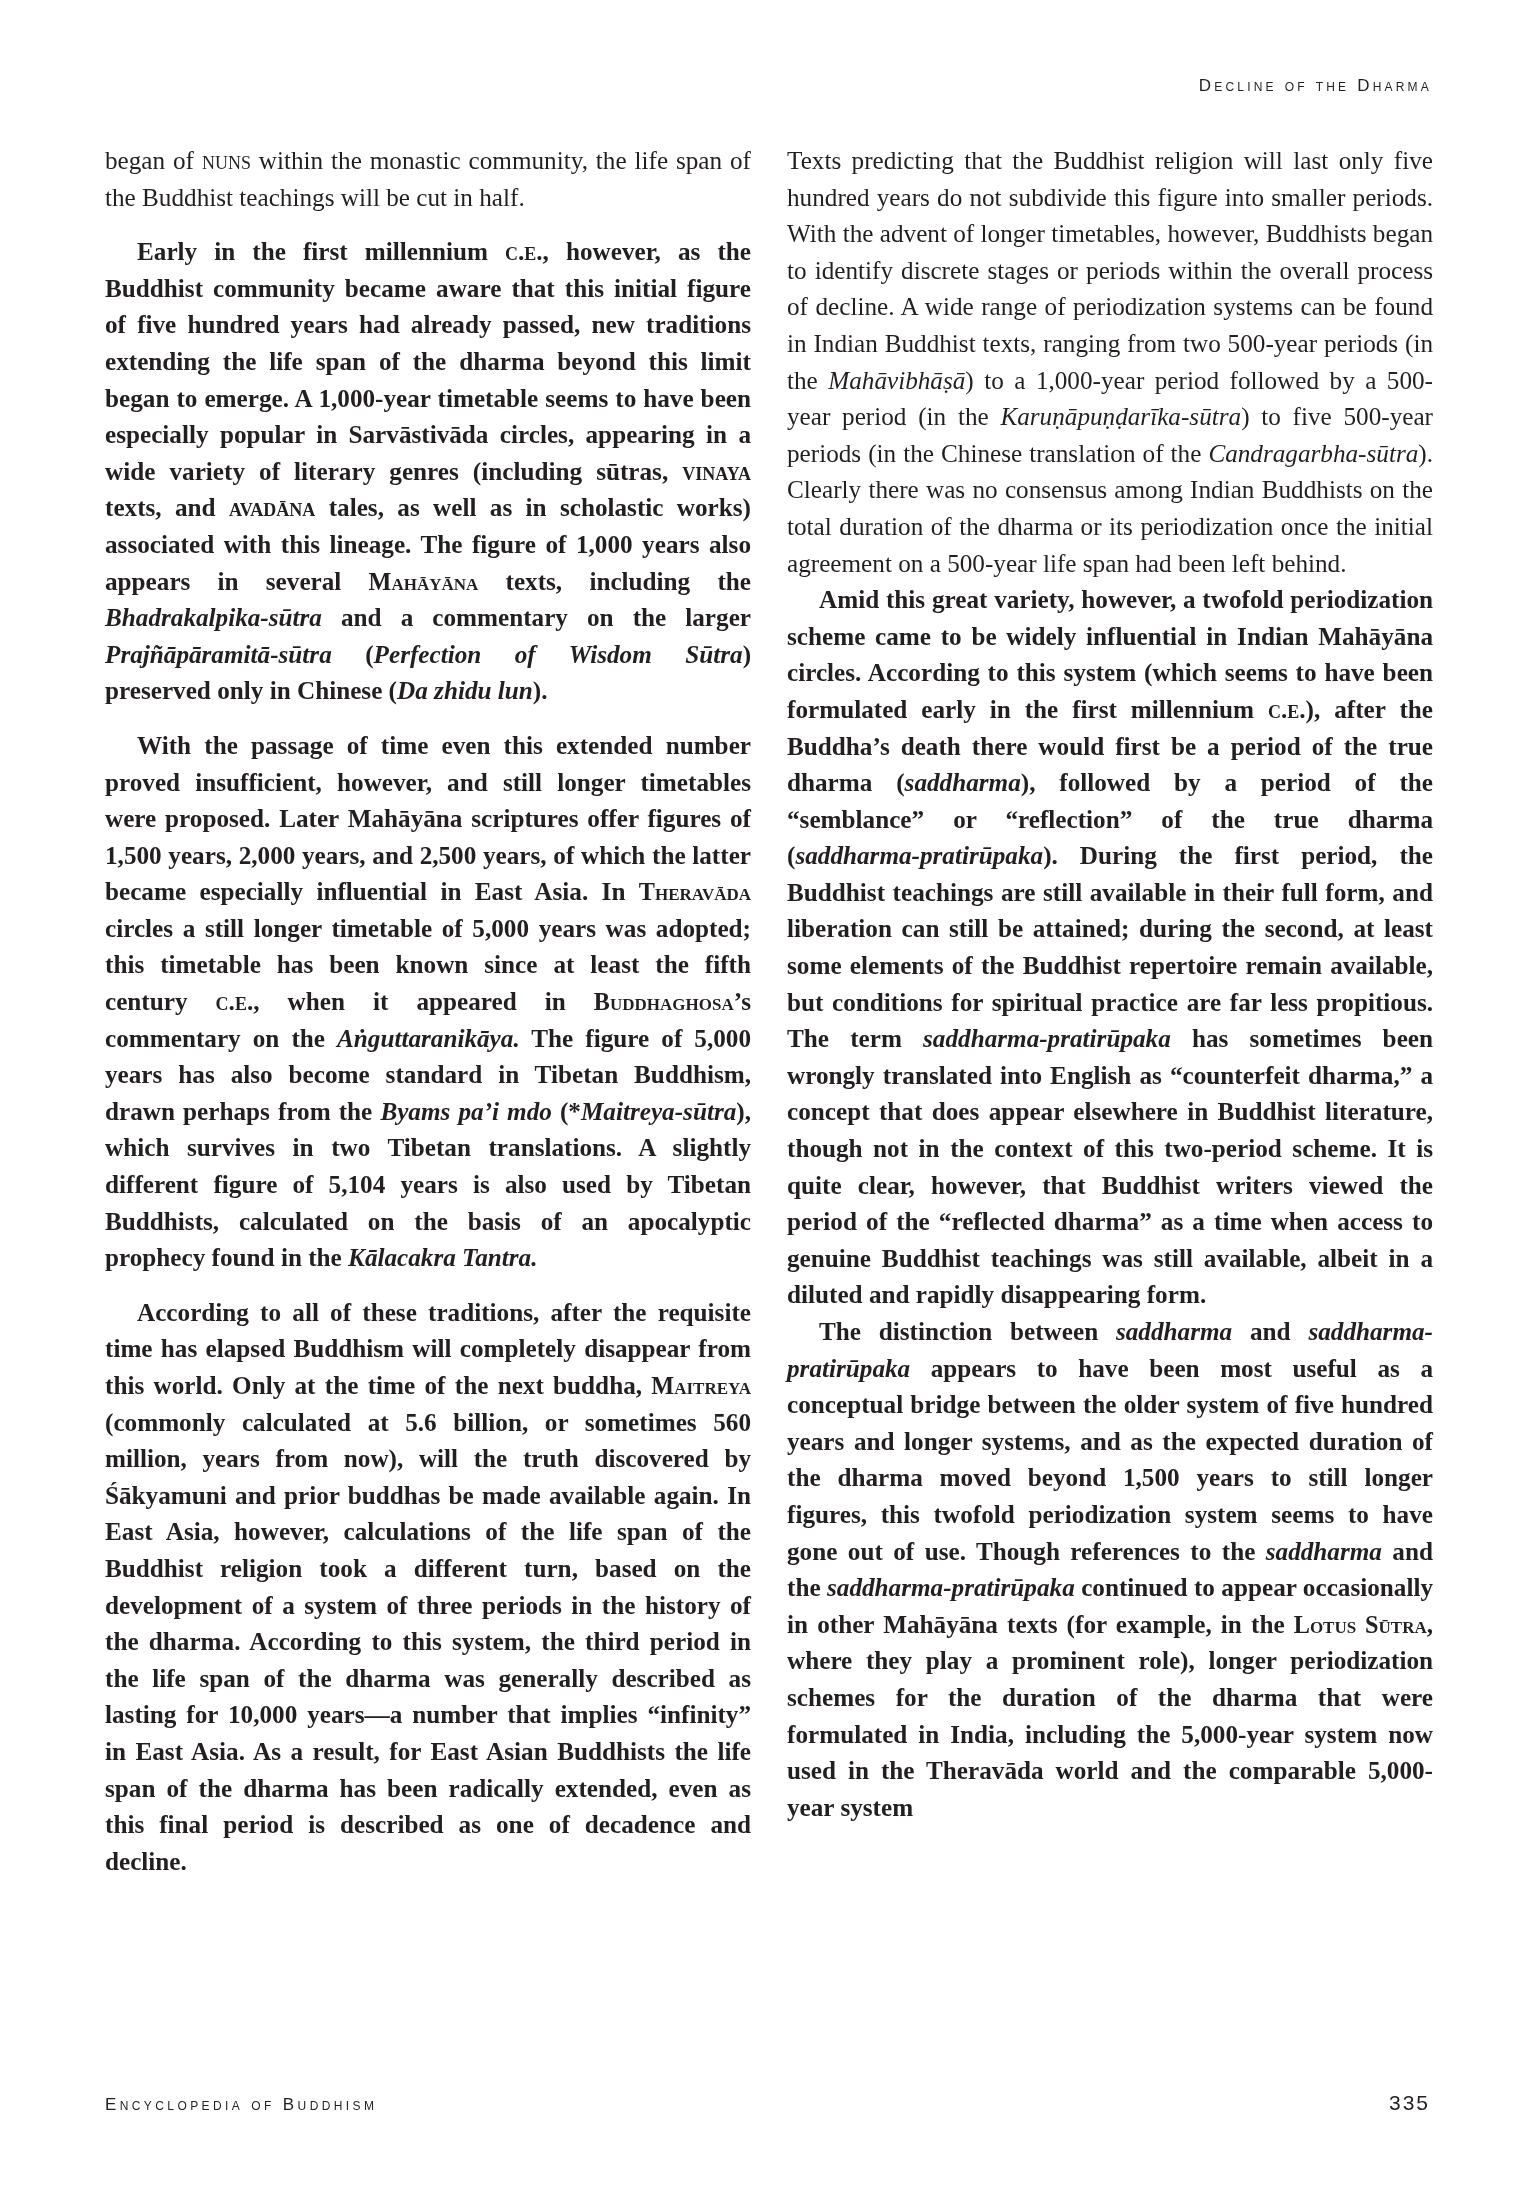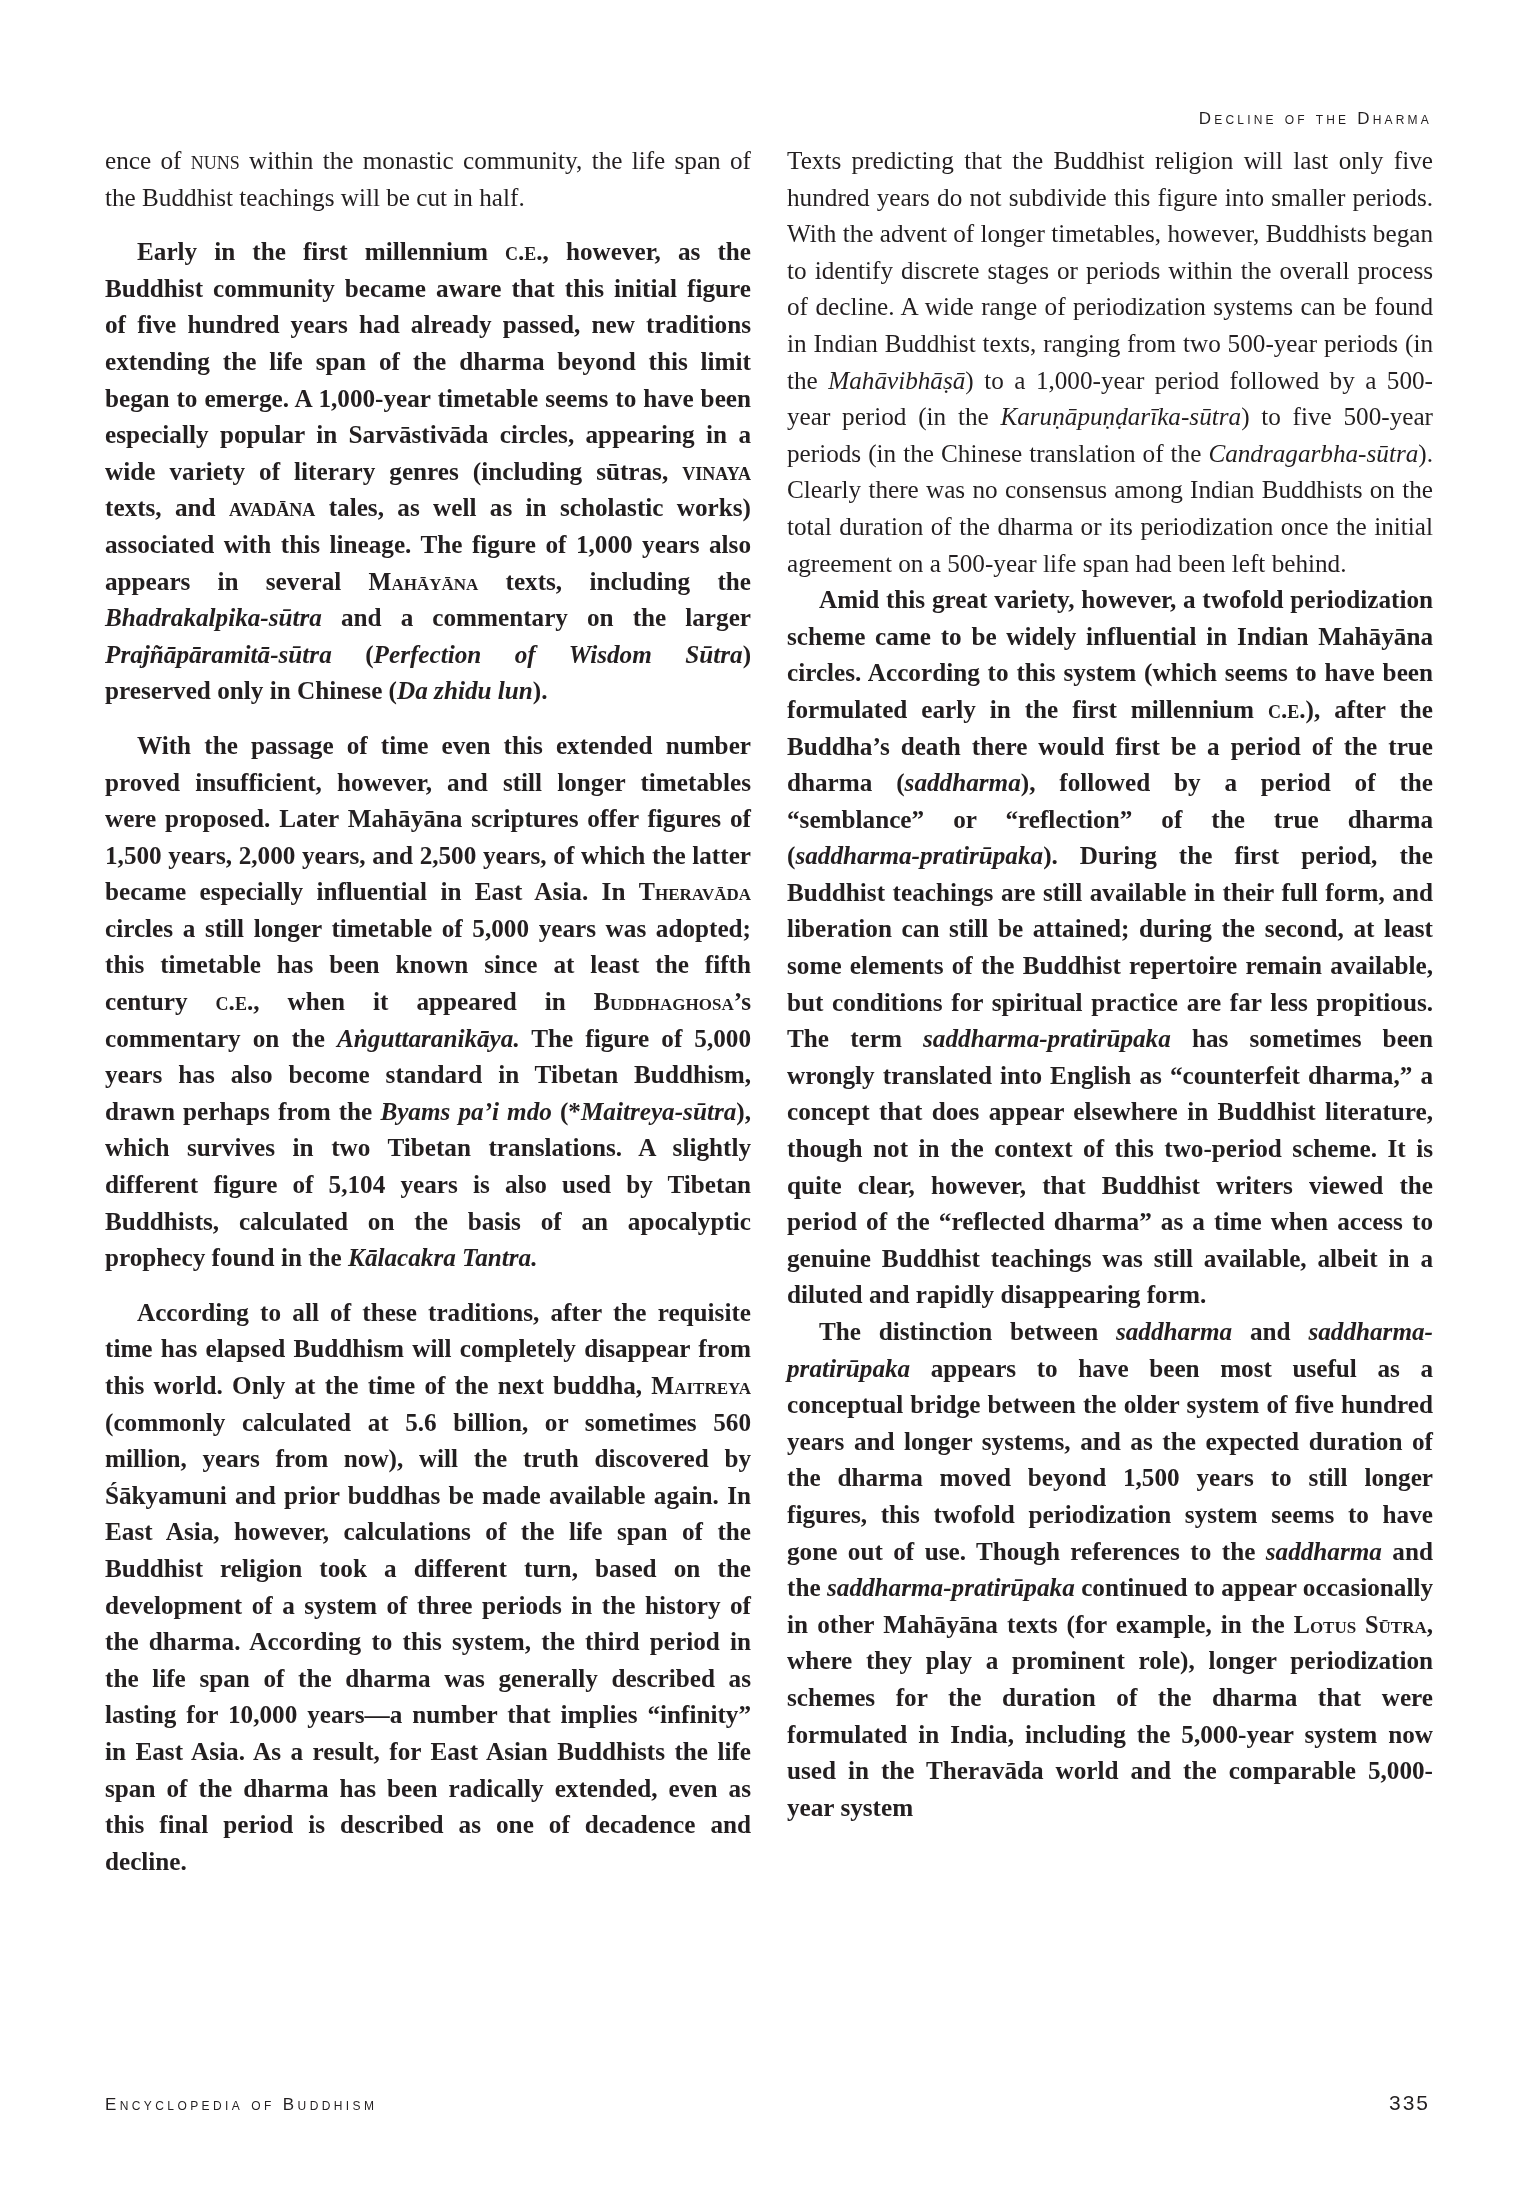--- a/index.html
+++ b/index.html
@@ -1,19 +1,19 @@
 <!DOCTYPE html>
 <html><head>
 <meta charset="utf-8">
 <style>
   html, body { margin: 0; padding: 0; background: #ffffff; }
   body { width: 1522px; height: 2200px; position: relative; overflow: hidden; color: #231f20;
          font-family: "Liberation Serif", "DejaVu Serif", serif; }
   .running-head { position: absolute; top: 76px; right: 90px; font-family: "Liberation Sans", "DejaVu Sans", sans-serif;
-         font-size: 17px; letter-spacing: 3.2px; font-variant: small-caps; color: #231f20; margin-top: 33px; }
+         font-size: 17px; letter-spacing: 3.2px; font-variant: small-caps; color: #231f20; }
   .col { position: absolute; top: 143px; width: 646px; font-size: 25.2px; line-height: 36.6px; text-align: justify;
          hyphens: manual; }
   .col-left { left: 105px; }
   .col-right { left: 787px; }
   .col p { margin: 0; text-indent: 0; }
   .col p.indent { text-indent: 32px; }
   .col p + p { margin-top: 18px; font-weight: bold; }
   .col-right p + p { margin-top: 0; }
   .sc { font-variant: small-caps; font-size: 0.96em; }
   .scl { text-transform: lowercase; font-variant: small-caps; }
@@ -24,21 +24,21 @@
          font-size: 17px; letter-spacing: 3.4px; font-variant: small-caps; text-align: right; }
   .page-number { position: absolute; top: 2091px; right: 92px; font-family: "Liberation Sans", "DejaVu Sans", sans-serif;
          font-size: 21px; letter-spacing: 2px; }
 </style>
 </head>
 <body>
 
 <div class="running-head">Decline of the Dharma</div>
 
 <div class="col col-left">
-  <p><span>ence of </span><span class="scl">nuns</span><span> within the monastic community, the life span of the Buddhist teachings will be cut in half.</span></p>
+  <p><span>began of </span><span class="scl">nuns</span><span> within the monastic community, the life span of the Buddhist teachings will be cut in half.</span></p>
 
   <p class="indent"><span>Early in the first millennium </span><span class="scl">c.e.</span><span>, however, as the Buddhist community became aware that this initial figure of five hundred years had already passed, new traditions extending the life span of the dharma beyond this limit began to emerge. A 1,000-year timetable seems to have been especially popular in Sarvāstivāda circles, appearing in a wide variety of literary genres (including sūtras, </span><span class="scl">vinaya</span><span> texts, and </span><span class="scl">avadāna</span><span> tales, as well as in scholastic works) associated with this lineage. The figure of 1,000 years also appears in several </span><span class="sc">Mahāyāna</span><span> texts, including the </span><em>Bhadrakalpika-sūtra</em><span> and a commentary on the larger </span><em>Prajñāpāramitā-sūtra</em><span> (</span><em>Perfection of Wisdom Sūtra</em><span>) preserved only in Chinese (</span><em>Da zhidu lun</em><span>).</span></p>
 
   <p class="indent"><span>With the passage of time even this extended number proved insufficient, however, and still longer timetables were proposed. Later Mahāyāna scriptures offer figures of 1,500 years, 2,000 years, and 2,500 years, of which the latter became especially influential in East Asia. In </span><span class="sc">Theravāda</span><span> circles a still longer timetable of 5,000 years was adopted; this timetable has been known since at least the fifth century </span><span class="scl">c.e.</span><span>, when it appeared in </span><span class="sc">Buddhaghosa</span><span>’s commentary on the </span><em>Aṅguttaranikāya.</em><span> The figure of 5,000 years has also become standard in Tibetan Buddhism, drawn perhaps from the </span><em>Byams pa’i mdo</em><span> (*</span><em>Maitreya-sūtra</em><span>), which survives in two Tibetan translations. A slightly different figure of 5,104 years is also used by Tibetan Buddhists, calculated on the basis of an apocalyptic prophecy found in the </span><em>Kālacakra Tantra.</em></p>
 
   <p class="indent"><span>According to all of these traditions, after the requisite time has elapsed Buddhism will completely disappear from this world. Only at the time of the next buddha, </span><span class="sc">Maitreya</span><span> (commonly calculated at 5.6 billion, or sometimes 560 million, years from now), will the truth discovered by Śākyamuni and prior buddhas be made available again. In East Asia, however, calculations of the life span of the Buddhist religion took a different turn, based on the development of a system of three periods in the history of the dharma. According to this system, the third period in the life span of the dharma was generally described as lasting for 10,000 years—a number that implies “infinity” in East Asia. As a result, for East Asian Buddhists the life span of the dharma has been radically extended, even as this final period is described as one of decadence and decline.</span></p>
 </div>
 
 <div class="col col-right">
 

